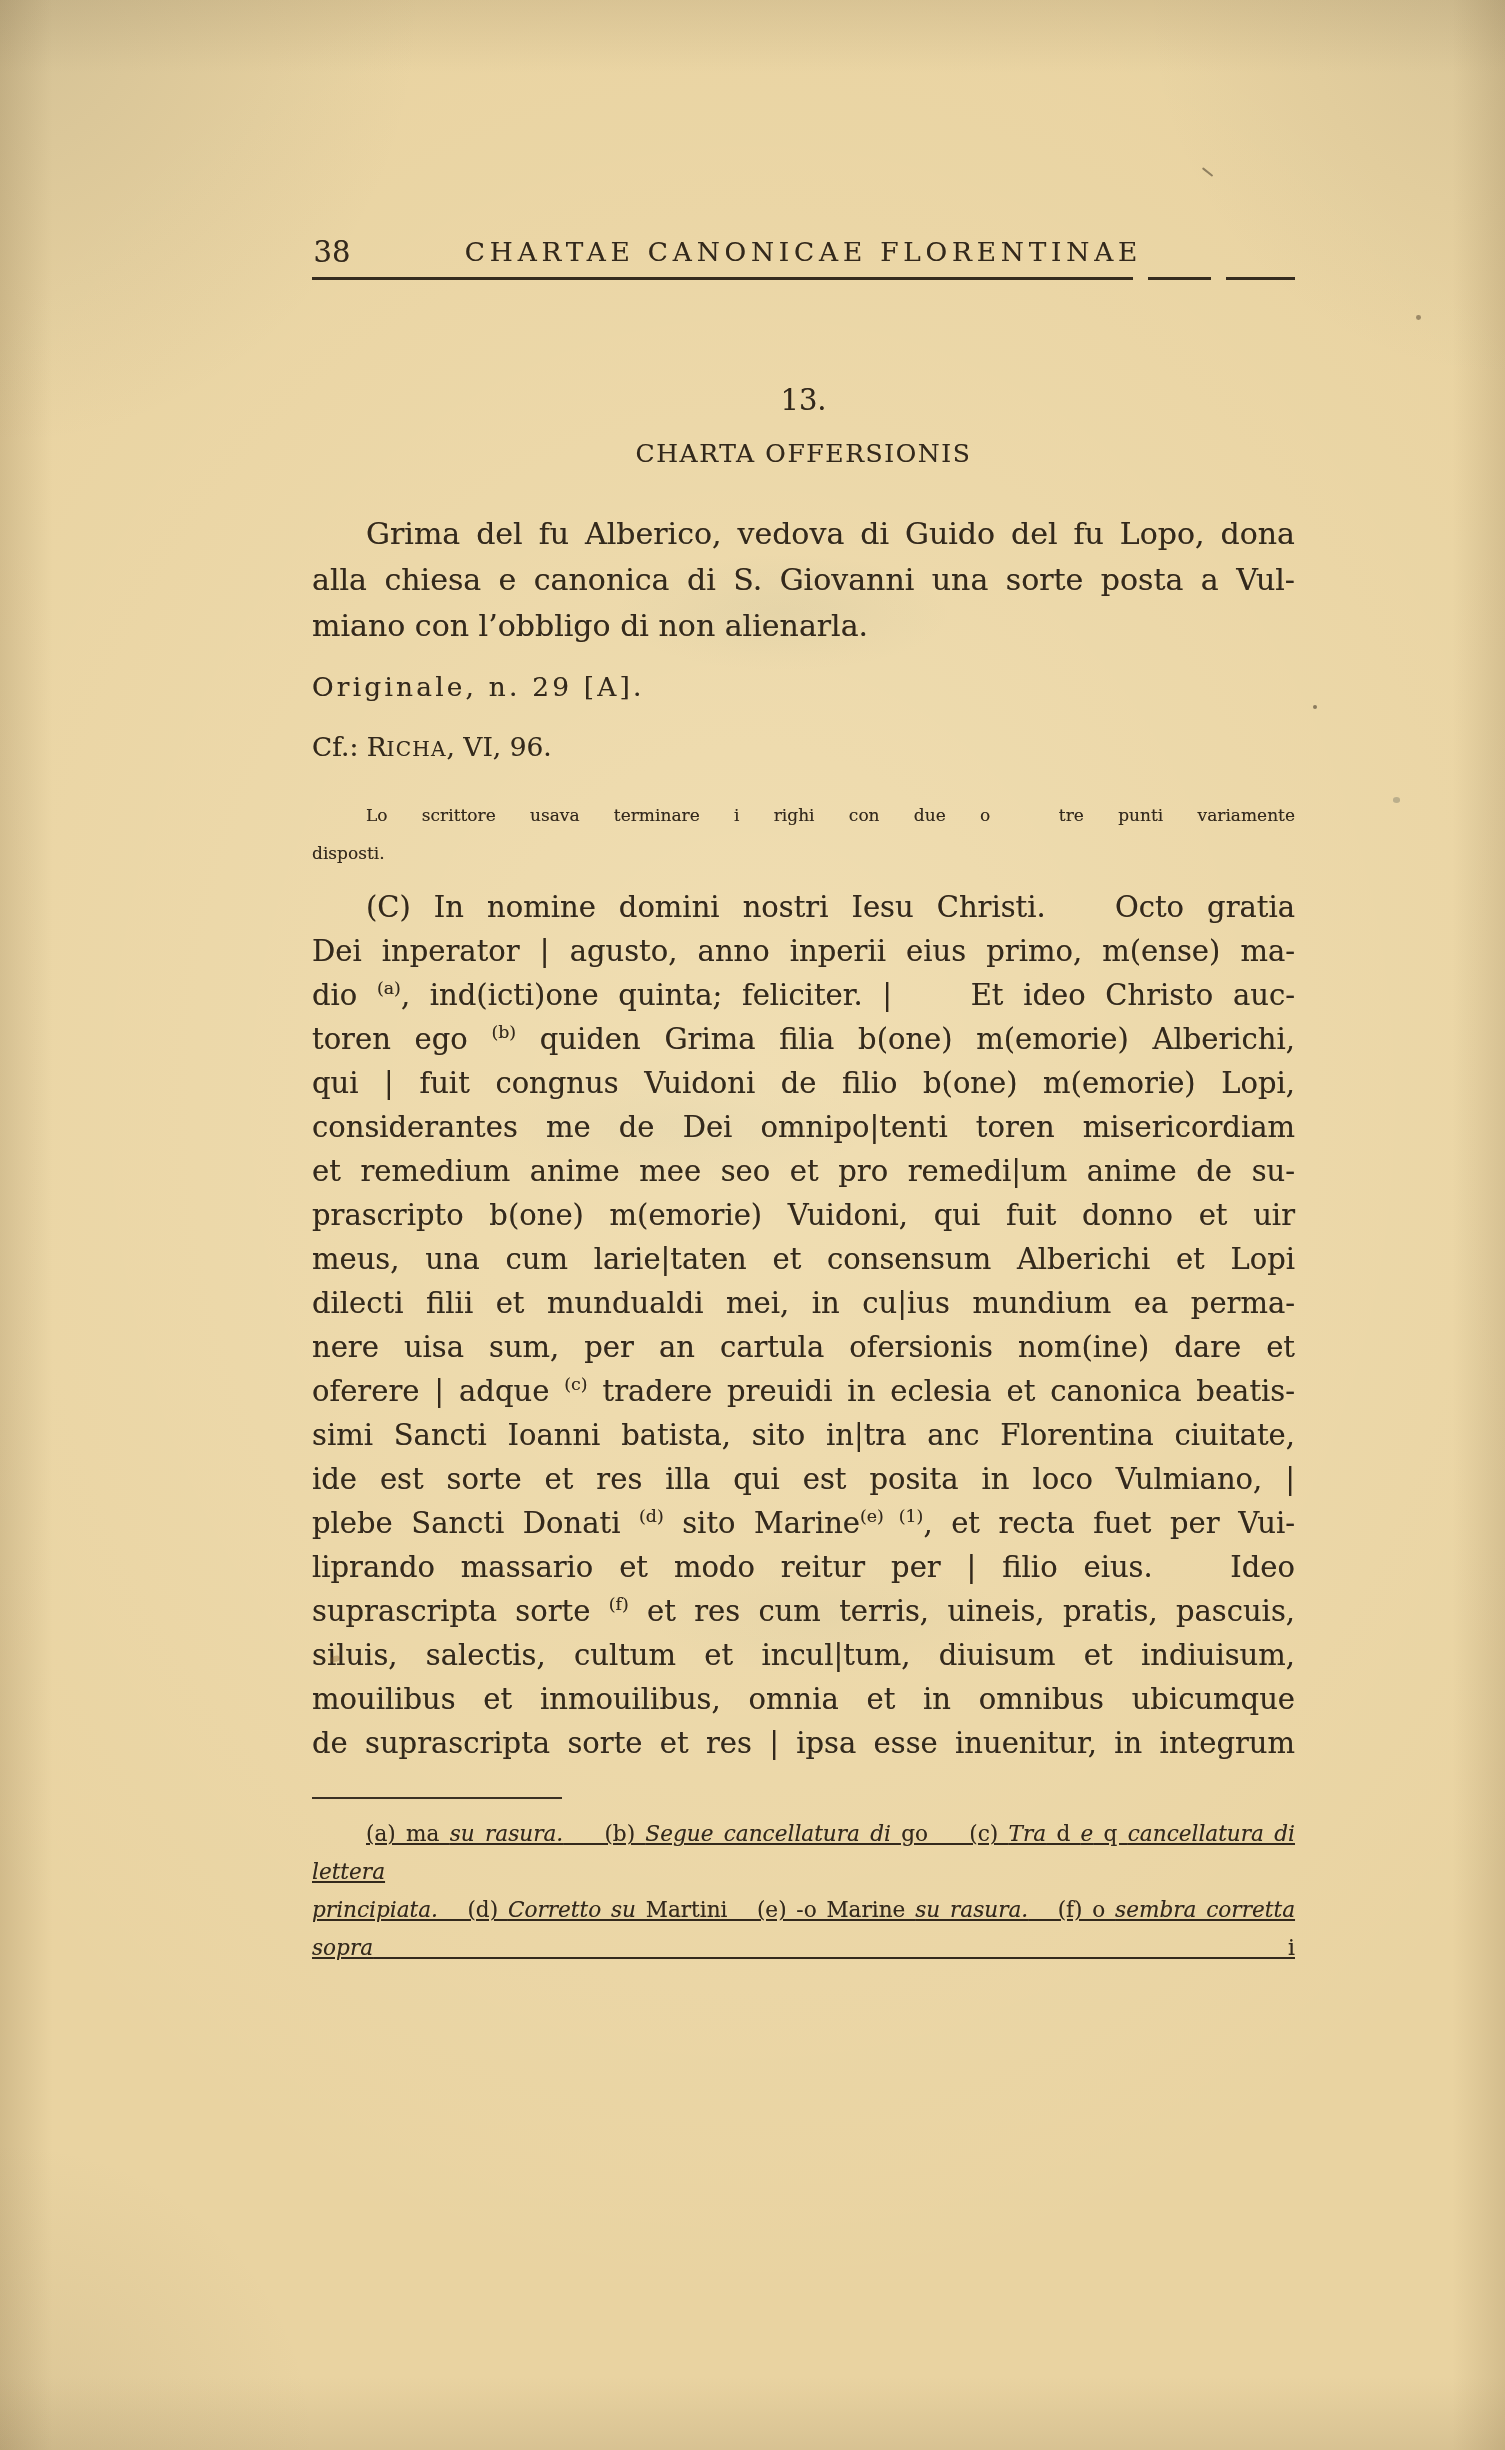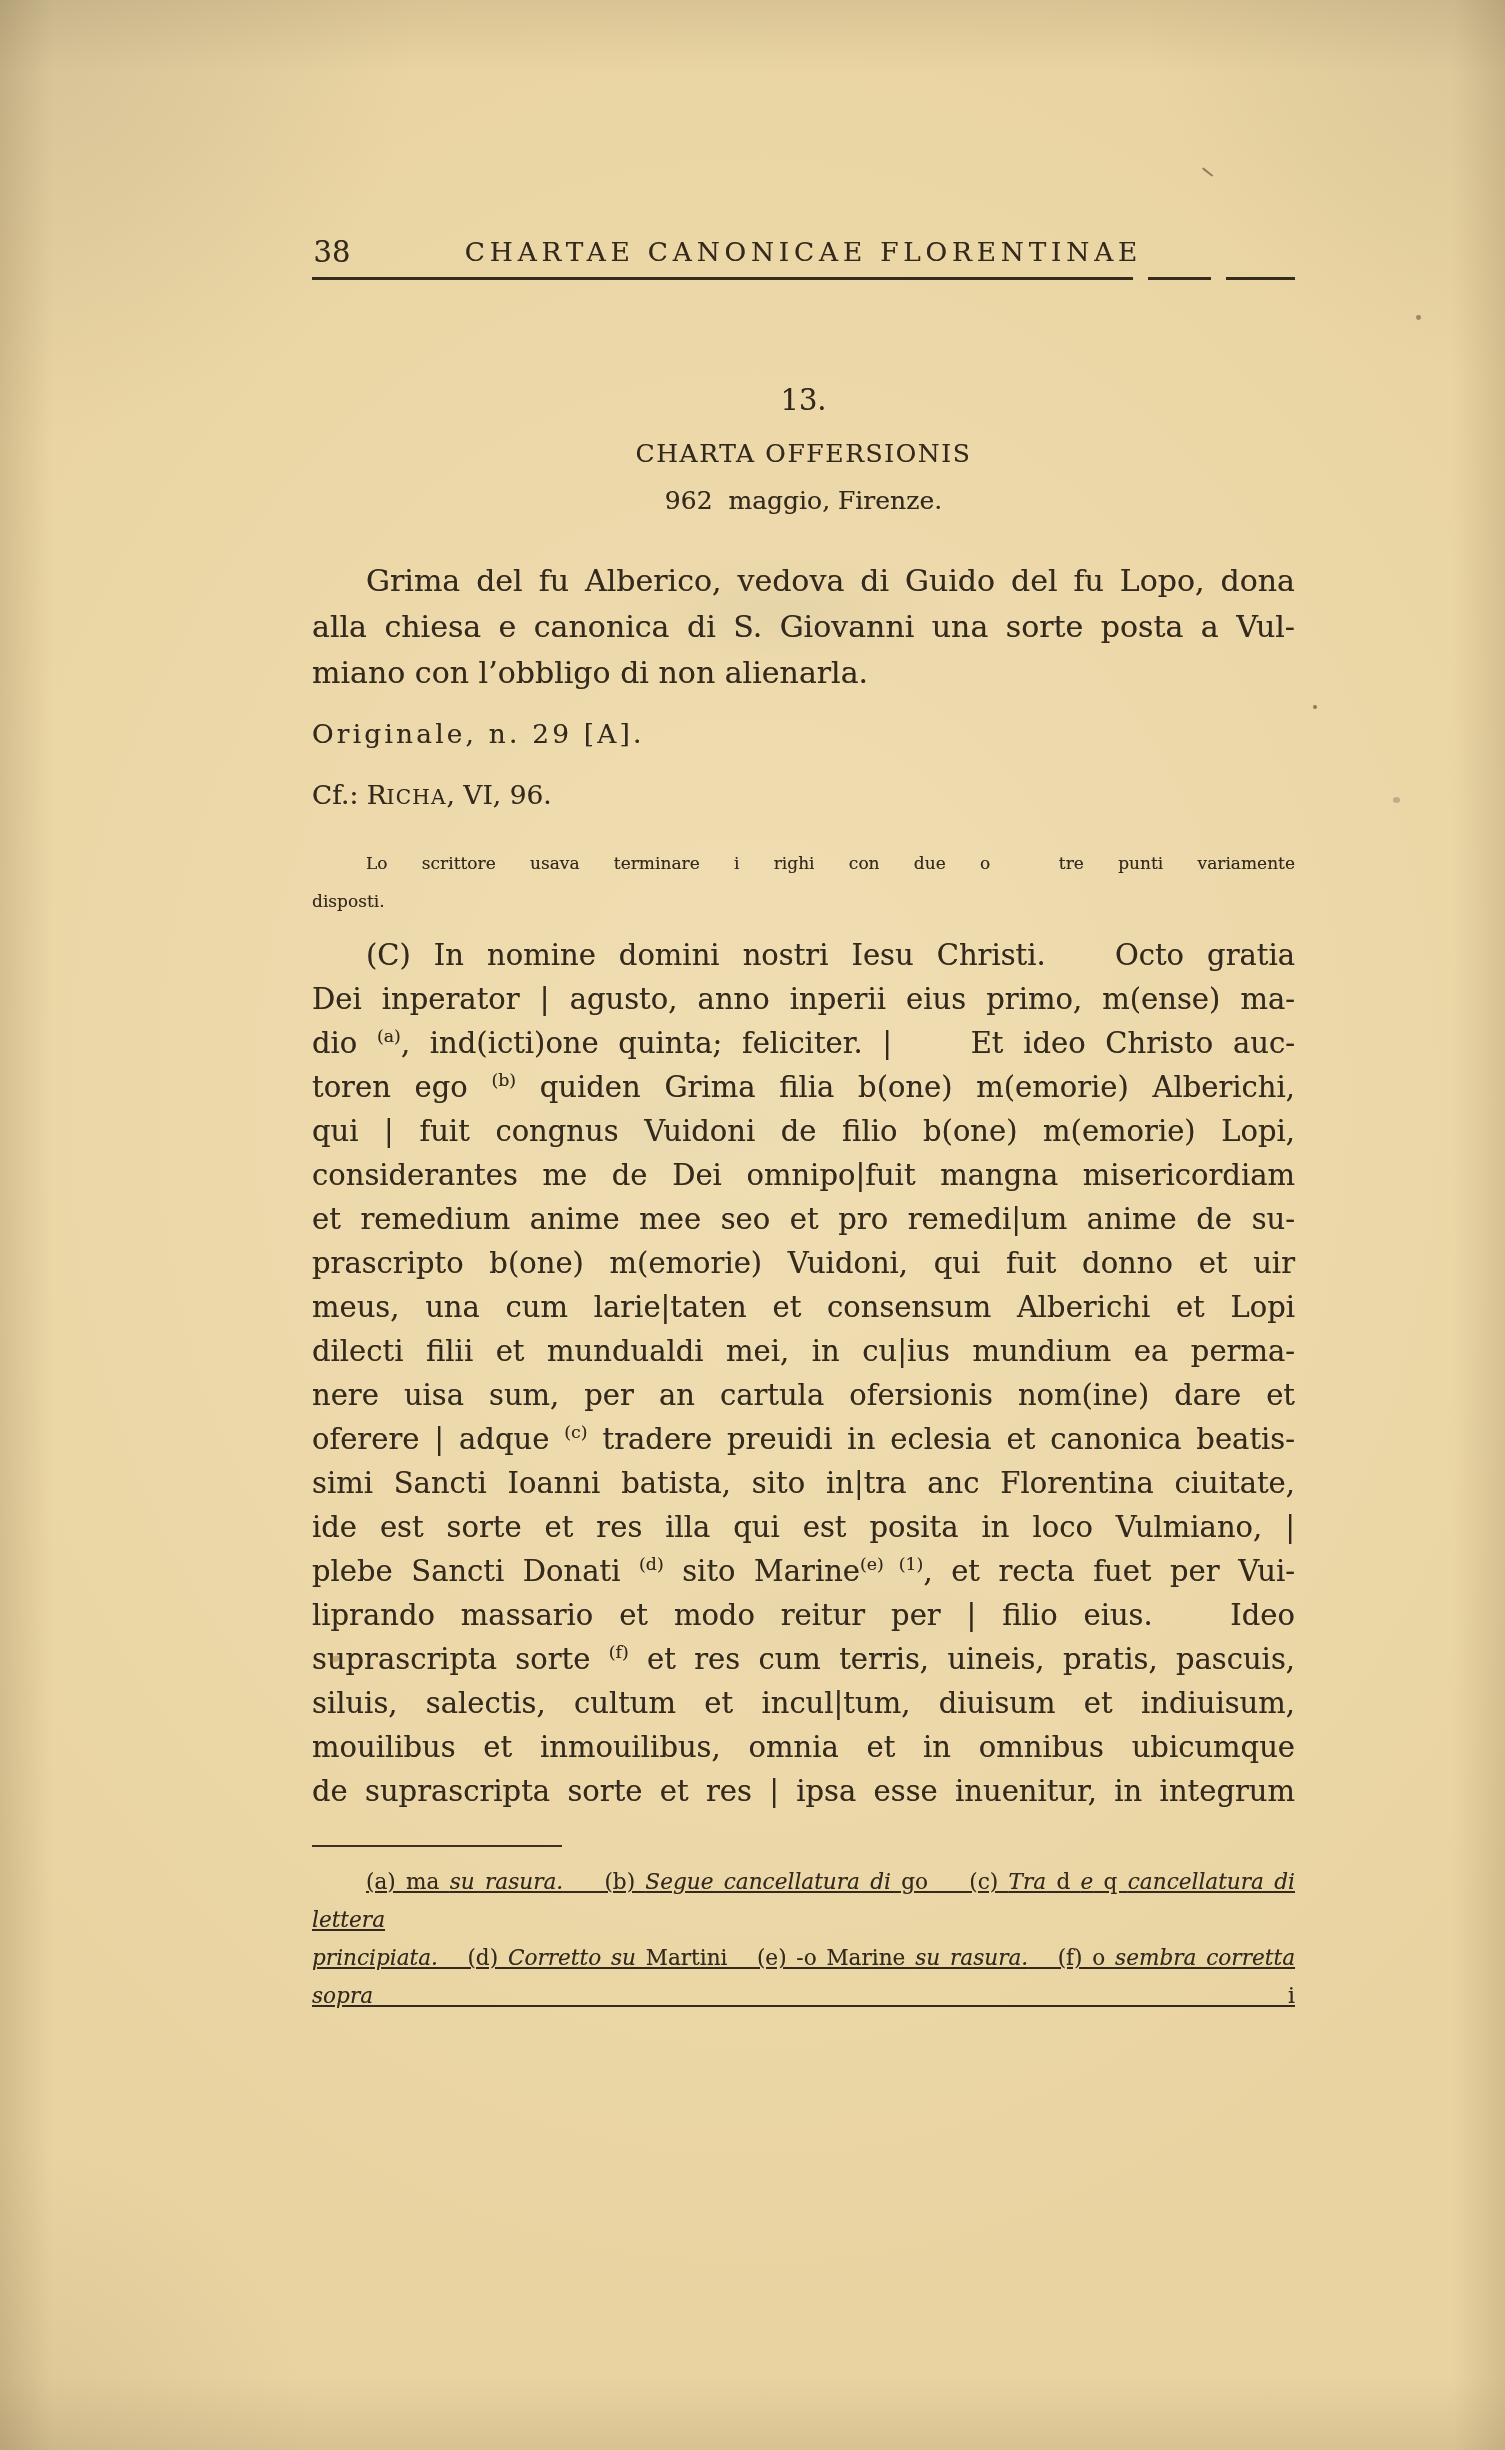--- a/index.html
+++ b/index.html
@@ -84,21 +84,20 @@
   <div class="textblock">
 
     <div class="running-header">
       <span class="page-number">38</span>
       <span class="running-title">CHARTAE CANONICAE FLORENTINAE</span>
     </div>
     <div class="header-rule"></div>
 
     <div class="entry-number">13.</div>
     <div class="entry-title">CHARTA OFFERSIONIS</div>
-    <div class="entry-dateline">962&nbsp; maggio, Firenze.</div>
 
     <div class="summary rag-last indent-first">
         <div class="tline">Grima del fu Alberico, vedova di Guido del fu Lopo, dona</div>
         <div class="tline">alla chiesa e canonica di S. Giovanni una sorte posta a Vul-</div>
         <div class="tline">miano con l’obbligo di non alienarla.</div>
       </div>
 
     <div class="source-line">Originale, n.&nbsp;29 [A].</div>
 
     <div class="citation"><span>Cf.: R</span><span class="sc">icha</span><span>, VI, 96.</span></div>
@@ -107,21 +106,21 @@
         <div class="tline">Lo scrittore usava terminare i righi con due o&nbsp; tre punti variamente</div>
         <div class="tline">disposti.</div>
       </div>
 
     <div class="charter-text indent-first">
         <div class="tline"><span>(C) In nomine domini nostri Iesu Christi.&nbsp;&nbsp; Octo gratia</span></div>
         <div class="tline"><span>Dei inperator | agusto, anno inperii eius primo, m(ense) ma-</span></div>
         <div class="tline"><span>dio </span><sup>(a)</sup><span>, ind(icti)one quinta; feliciter. |&nbsp;&nbsp;&nbsp; Et ideo Christo auc-</span></div>
         <div class="tline"><span>toren ego </span><sup>(b)</sup><span> quiden Grima filia b(one) m(emorie) Alberichi,</span></div>
         <div class="tline"><span>qui | fuit congnus Vuidoni de filio b(one) m(emorie) Lopi,</span></div>
-        <div class="tline"><span>considerantes me de Dei omnipo|fuit mangna misericordiam</span></div>
+        <div class="tline"><span>considerantes me de Dei omnipo|tenti toren misericordiam</span></div>
         <div class="tline"><span>et remedium anime mee seo et pro remedi|um anime de su-</span></div>
         <div class="tline"><span>prascripto b(one) m(emorie) Vuidoni, qui fuit donno et uir</span></div>
         <div class="tline"><span>meus, una cum larie|taten et consensum Alberichi et Lopi</span></div>
         <div class="tline"><span>dilecti filii et mundualdi mei, in cu|ius mundium ea perma-</span></div>
         <div class="tline"><span>nere uisa sum, per an cartula ofersionis nom(ine) dare et</span></div>
         <div class="tline"><span>oferere | adque </span><sup>(c)</sup><span> tradere preuidi in eclesia et canonica beatis-</span></div>
         <div class="tline"><span>simi Sancti Ioanni batista, sito in|tra anc Florentina ciuitate,</span></div>
         <div class="tline"><span>ide est sorte et res illa qui est posita in loco Vulmiano, |</span></div>
         <div class="tline"><span>plebe Sancti Donati </span><sup>(d)</sup><span> sito Marine</span><sup>(e) (1)</sup><span>, et recta fuet per Vui-</span></div>
         <div class="tline"><span>liprando massario et modo reitur per | filio eius.&nbsp;&nbsp; Ideo</span></div>

